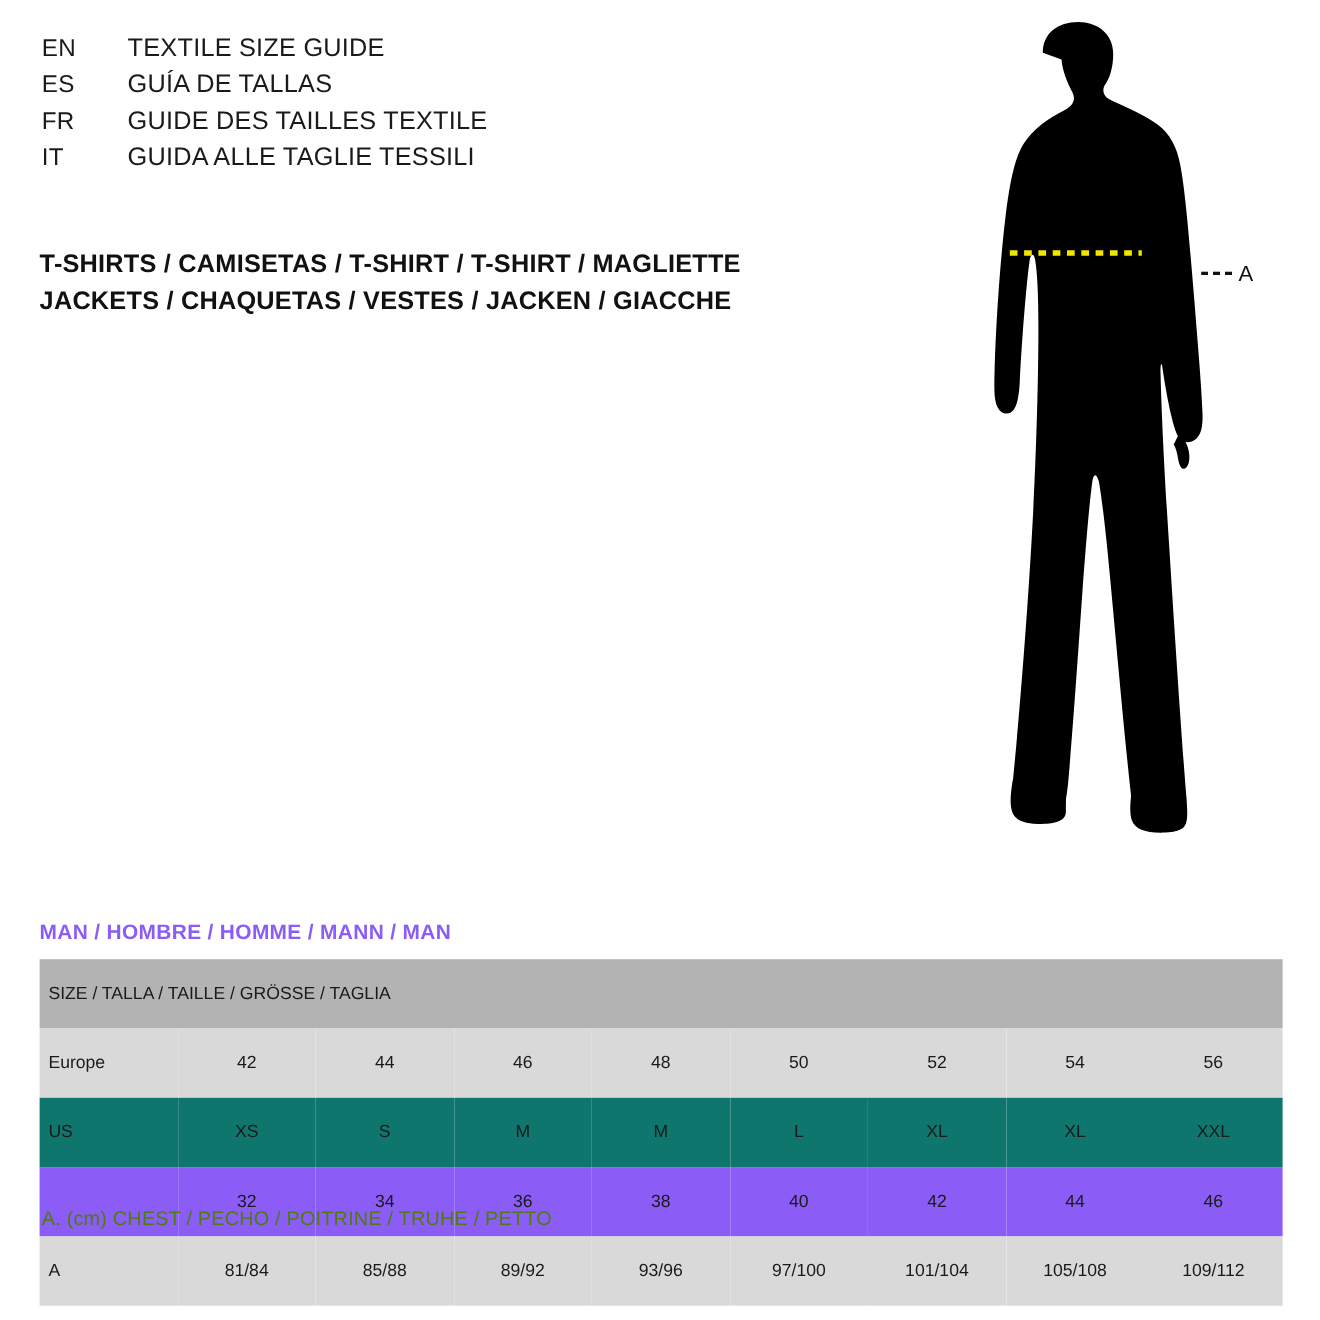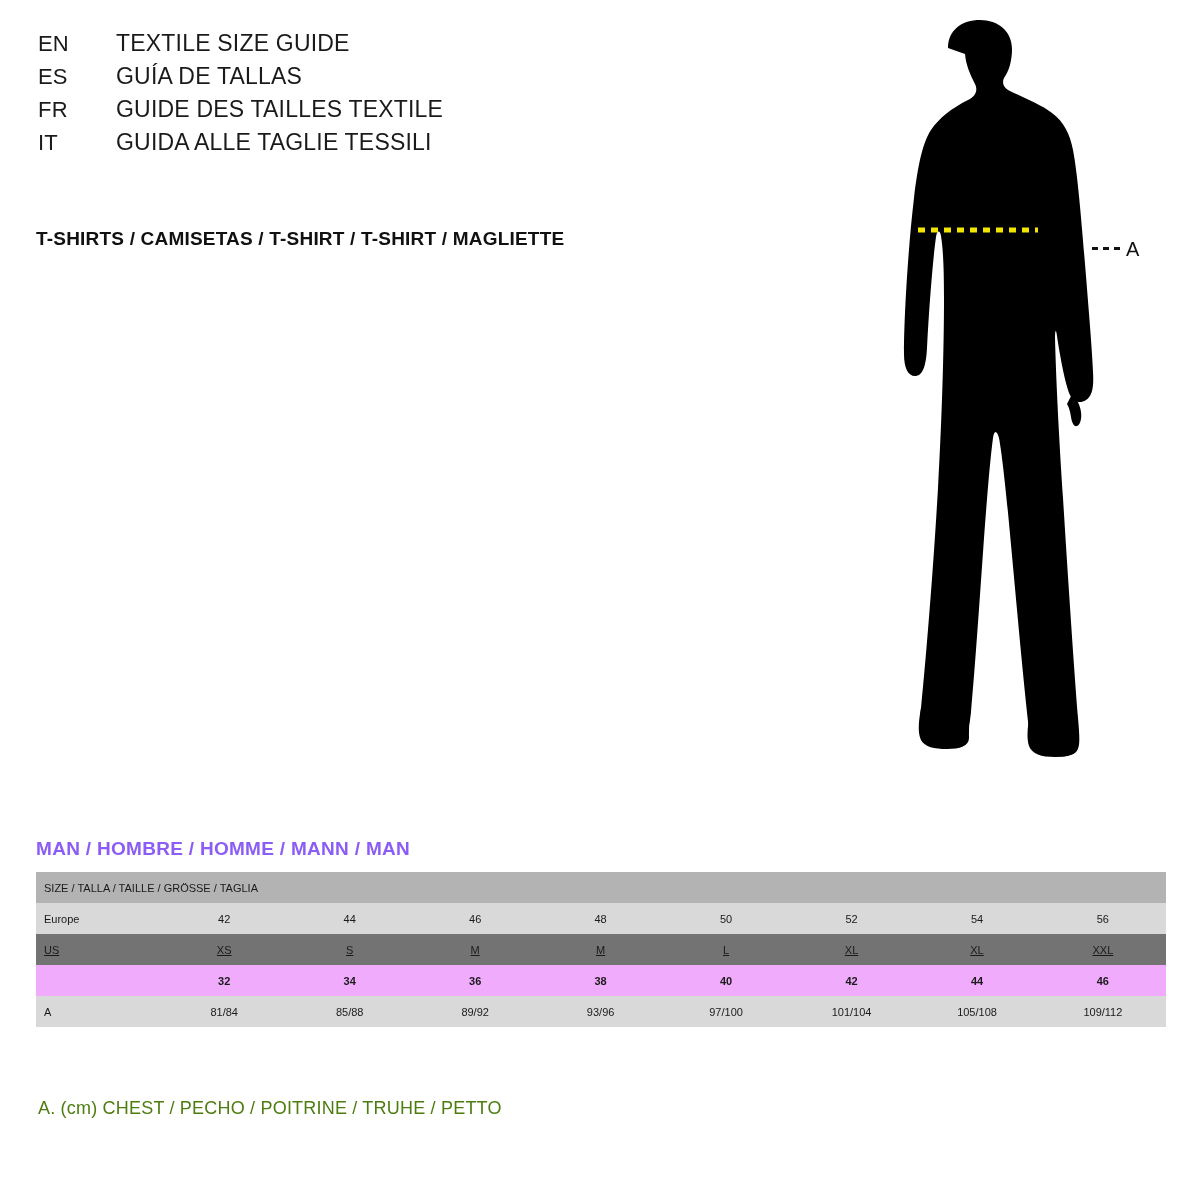--- a/index.html
+++ b/index.html
@@ -42,21 +42,21 @@
   }
 
   
   .category-block {
     position: absolute;
     left: 36px;
     top: 222px;
     width: 760px;
   }
   .category-line {
-    font-size: 19px;
+    font-size: 23px;
     font-weight: bold;
     letter-spacing: 0.2px;
     line-height: 34px;
     white-space: nowrap;
     color: #111111;
   }
 
   
   .figure-wrap {
     position: absolute;
@@ -97,50 +97,48 @@
     letter-spacing: 0.3px;
     margin-bottom: 12px;
     color: #8b5cf6;
   }
   table.size-table {
     border-collapse: collapse;
     width: 1130px;
     table-layout: fixed;
   }
   table.size-table td {
-    font-size: 11px;
+    font-size: 16px;
     color: #1a1a1a;
     height: 31px;
-    padding: 0;
+    padding: 16px;
     vertical-align: middle;
   }
   .col-label {
     width: 170px;
     text-align: left;
     padding-left: 8px !important;
   }
   .cell-val {
     text-align: center;
   }
   .row-header td {
     background: #b3b3b3;
     font-size: 17px;
     height: 30px;
   }
   .row-dark td {
     background: #d9d9d9;
     margin-left: 31px;
   }
   .row-light td {
-    background: #737373;
-    text-decoration: underline;
+    background: #0f766e;
   }
   .row-mid td {
-    background: #f0abfc;
-    font-weight: bold;
+    background: #8b5cf6;
   }
 
   .footnote {
     position: absolute;
     left: 38px;
     top: 1098px;
     font-size: 18px;
     color: #4d7c0f;
     letter-spacing: 0.2px;
   }
@@ -162,20 +160,21 @@
     <span class="lang-text">GUIDE DES TAILLES TEXTILE</span>
   </div>
   <div class="lang-row">
     <span class="lang-code">IT</span>
     <span class="lang-text">GUIDA ALLE TAGLIE TESSILI</span>
   </div>
 </div>
 
 <div class="category-block">
   <div class="category-line">T-SHIRTS / CAMISETAS / T-SHIRT / T-SHIRT / MAGLIETTE</div>
+  <div class="category-line">JACKETS / CHAQUETAS / VESTES / JACKEN / GIACCHE</div>
 </div>
 
 <div class="figure-wrap">
   <svg width="340" height="770" viewBox="0 0 340 770">
     <path fill="#000000" d="
       M118,30
       C118,12 132,2 150,2
       C168,2 182,13 182,31
       C182,43 179,53 174,60
       C172,64 173,69 178,72

